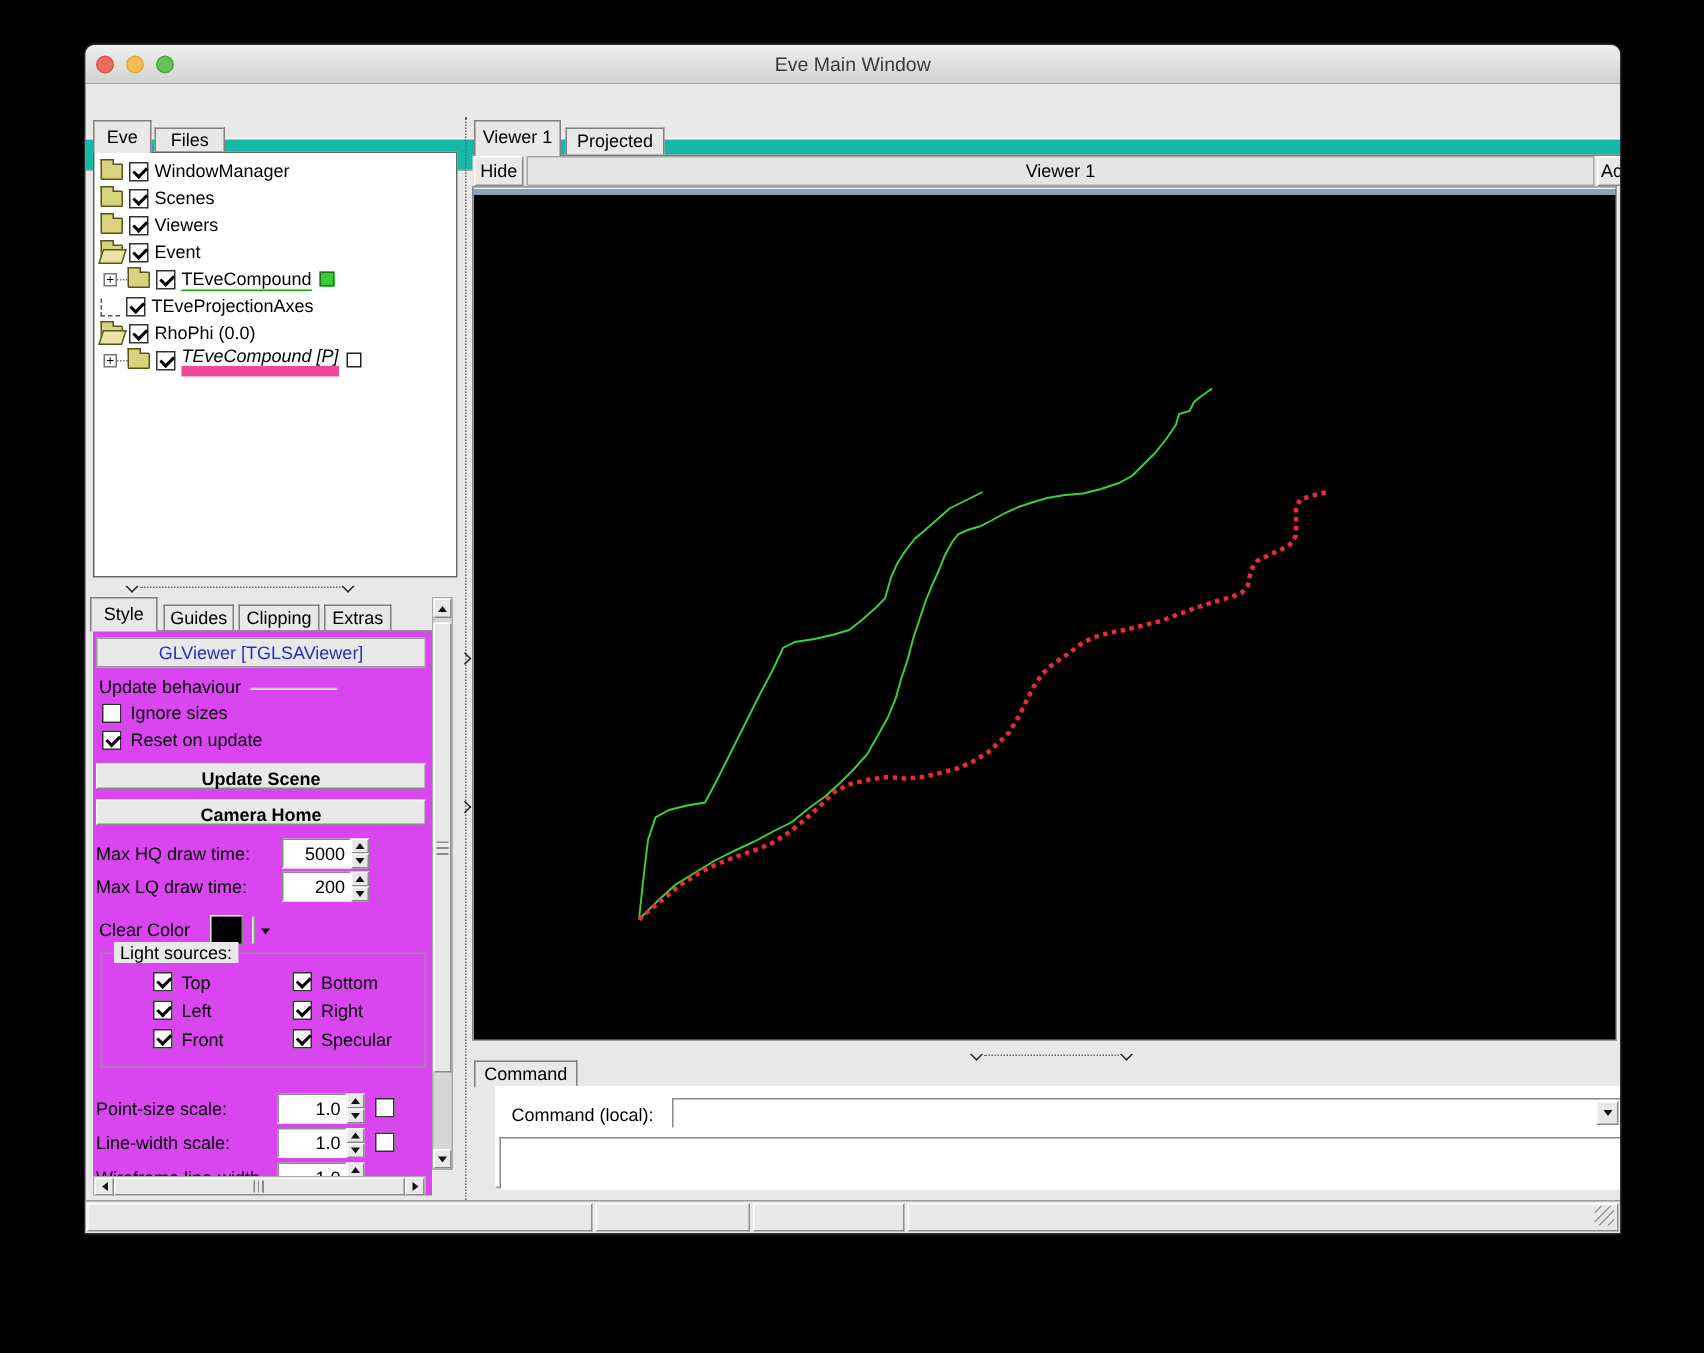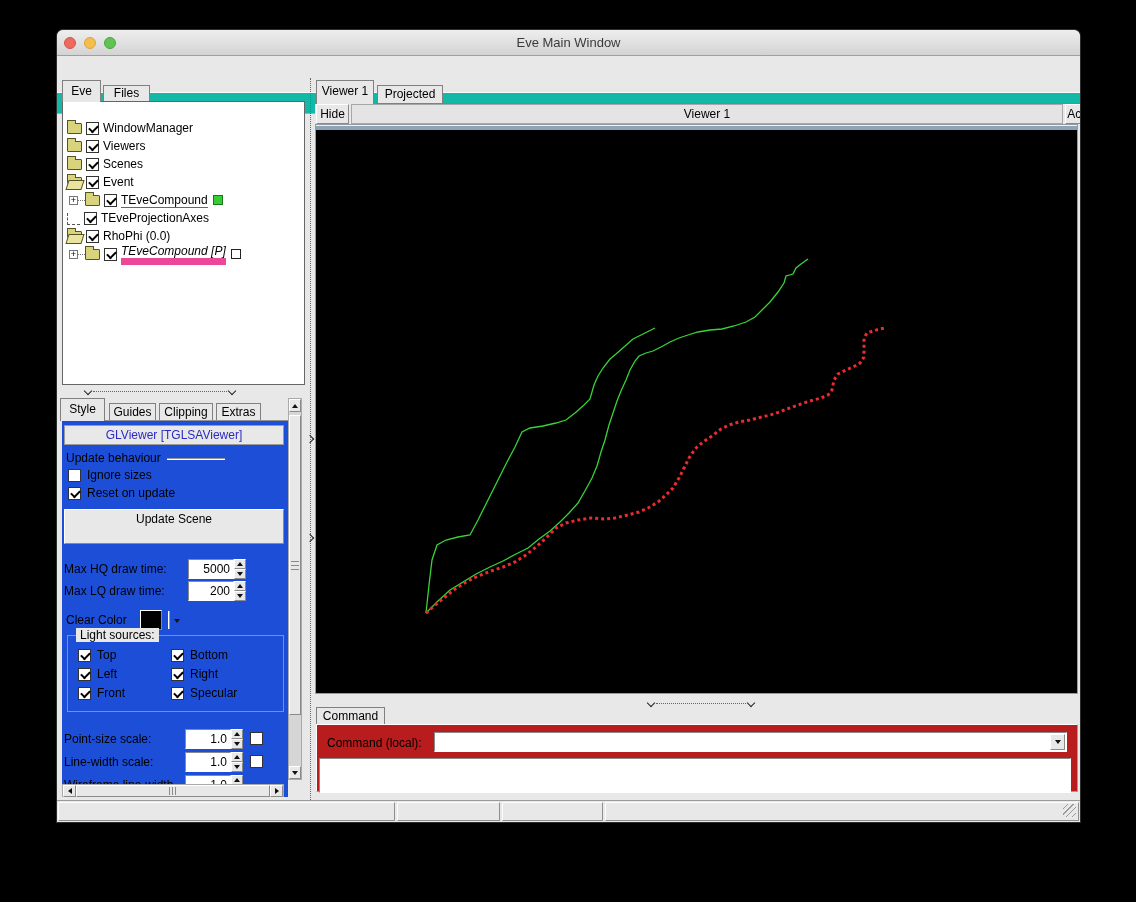--- a/index.html
+++ b/index.html
@@ -33,21 +33,21 @@
   .spinbox { position:absolute; width:46px; height:20px; font-size:12px; text-align:right; padding:2px 3px 0 0; color:#000; }
   .spincol { position:absolute; width:12px; height:20px; display:flex; flex-direction:column; }
   .spinbtn { flex:1; display:flex; align-items:center; justify-content:center; background:#e8e8e8; border:1px solid; border-color:#ffffff #8a8a8a #8a8a8a #ffffff; }
   .chev-d { width:6px; height:6px; border-right:1px solid #222; border-bottom:1px solid #222; transform:rotate(45deg); flex:none; }
   .chev-r { width:6px; height:6px; border-top:1px solid #222; border-right:1px solid #222; transform:rotate(45deg); flex:none; }
   .dotline-h { flex:1; border-top:1px dotted #666; height:0; margin:0 2px; }
 
   
   .tab-eve   { left:5px;  top:50px; width:39px; height:22px; line-height:20px; z-index:2; }
   .tab-files { left:46px; top:55px; width:47px; height:16px; line-height:15px;text-align:center; }
-  .tree-box { position:absolute; left:5px; top:71px; width:243px; height:284px; background:#fff; border:1px solid #666; padding-top:17px; overflow:hidden; }
+  .tree-box { position:absolute; left:5px; top:71px; width:243px; height:284px; background:#fff; border:1px solid #666; padding-top:3px; overflow:hidden; }
   .tree-row { display:flex; align-items:center; height:18px; padding-left:4px; font-size:12px; color:#000; white-space:nowrap; }
   .tree-row .gap { width:4px; flex:none; }
   .folder { position:relative; width:15px; height:11px; background:#d9d37d; border:1px solid #55531f; border-radius:1px; flex:none; margin-top:1px; }
   .folder::before { content:""; position:absolute; left:-1px; top:-4px; width:7px; height:3px; background:#d9d37d; border:1px solid #55531f; border-bottom:none; }
   .folder.open::after { content:""; position:absolute; left:-1px; top:2px; width:14px; height:8px; background:#eae4a0; border:1px solid #55531f; transform:skewX(-18deg); }
   .expander { position:relative; width:9px; height:9px; background:#fff; border:1px solid #777; flex:none; font-size:9px; line-height:7px; text-align:center; color:#000; }
   .exp-dots { width:7px; border-top:1px dotted #777; height:0; flex:none; }
   .axes-icon { width:13px; height:12px; border-left:1px dashed #555; border-bottom:1px dashed #555; flex:none; margin-top:2px; }
   .lbl-u-green { border-bottom:1px solid #00b000; }
   .lbl-u-light { border-bottom:7px solid #ec4899;font-style:italic; }
@@ -61,34 +61,34 @@
   .vsplit .vdots { position:absolute; left:4px; top:0; height:100%; border-left:1px dotted #666; }
   .vsplit .c1 { position:absolute; left:1px; top:358px; }
   .vsplit .c2 { position:absolute; left:1px; top:457px; }
   .hsplit-bot { position:absolute; left:591px; top:668px; width:106px; height:10px; display:flex; align-items:center; }
 
   
   .tab-style    { left:3px;   top:368px; width:45px; height:23px; line-height:21px; z-index:2; }
   .tab-guides   { left:52px;  top:373px; width:47px; height:17px; line-height:16px; }
   .tab-clipping { left:102px; top:373px; width:54px; height:17px; line-height:16px; }
   .tab-extras   { left:159px; top:373px; width:45px; height:17px; line-height:16px; }
-  .style-content { position:absolute; left:5px; top:390px; width:226px; height:377px; border-top:1px solid #909090; overflow:hidden; background:#1d4ed8; }
+  .style-content { position:absolute; left:5px; top:390px; width:226px; height:377px; border-top:1px solid #909090; overflow:hidden; background:#d946ef; }
   .glviewer-btn { position:absolute; left:2px; top:4px; width:220px; height:20px; line-height:18px; border:1px solid #9a9a9a; background:#e8e8e8; color:#2a2ac4; font-size:12px; text-align:center; }
   .group-row { position:absolute; left:4px; top:30px; width:200px; display:flex; align-items:center; font-size:12px; color:#000; }
   .group-row .line { width:58px; border-top:1px solid #999; border-bottom:1px solid #fff; height:0; margin-left:6px; margin-top:2px; }
   .cbrow { position:absolute; display:flex; align-items:center; font-size:12px; color:#000; }
   .cbrow .cb { margin-right:6px; }
-  .btn-wide { position:absolute; left:2px; width:220px; height:35px; line-height:18px; }
+  .btn-wide { position:absolute; left:2px; width:220px; height:17px; line-height:18px;font-weight:bold; }
   .fld-label { position:absolute; font-size:12px; color:#000; }
   .clear-swatch { position:absolute; left:78px; top:189px; width:22px; height:20px; background:#000; border:1px solid; border-color:#ffffff #8a8a8a #8a8a8a #ffffff; }
   .cc-sep { position:absolute; left:106px; top:190px; height:18px; border-left:1px solid #fff; border-right:1px solid #999; }
   .cc-arrow { position:absolute; left:112px; top:198px; }
   .light-group { position:absolute; left:5px; top:214px; width:217px; height:77px; border:1px solid #909090; }
   .light-title { position:absolute; left:8px; top:-8px; background:#e8e8e8; padding:0 4px; font-size:12px; color:#000; }
-  .light-row { position:absolute; display:flex; align-items:center; font-size:12px; color:#000; }
+  .light-row { position:absolute; display:flex; font-size:12px; color:#000;margin-left:24px; }
   .light-row .cb { margin-right:6px; }
   .hscroll { position:absolute; left:0; top:363px; width:222px; height:14px; background:#d6d6d6; border:1px solid #aaa; display:flex; }
   .hs-btn { width:13px; height:100%; background:#e8e8e8; border:1px solid; border-color:#ffffff #8a8a8a #8a8a8a #ffffff; display:flex; align-items:center; justify-content:center; flex:none; }
   .hs-thumb { flex:1; background:#e8e8e8; border:1px solid; border-color:#ffffff #8a8a8a #8a8a8a #ffffff; display:flex; align-items:center; justify-content:center; }
   .grip-v { width:9px; height:8px; background:repeating-linear-gradient(90deg,#8a8a8a 0 1px,transparent 1px 3px); }
   .vscroll { position:absolute; left:231px; top:368px; width:14px; height:382px; background:#d6d6d6; border:1px solid #aaa; }
   .vs-btn { position:absolute; left:0; width:12px; height:13px; background:#e8e8e8; border:1px solid; border-color:#ffffff #8a8a8a #8a8a8a #ffffff; display:flex; align-items:center; justify-content:center; }
   .vs-thumb { position:absolute; left:0; top:16px; width:12px; height:300px; background:#e8e8e8; border:1px solid; border-color:#ffffff #8a8a8a #8a8a8a #ffffff; display:flex; align-items:center; justify-content:center; }
   .grip-h { width:8px; height:9px; background:repeating-linear-gradient(#8a8a8a 0 1px,transparent 1px 4px); }
 
@@ -98,21 +98,21 @@
   .viewer-header { position:absolute; left:258px; top:73px; width:765px; height:21px; background:#e8e8e8; border-top:1px solid #808080; }
   .hide-btn { position:absolute; left:1px; top:0; width:33px; height:20px; line-height:18px; }
   .vh-title { position:absolute; left:36px; top:0; width:712px; height:20px; line-height:18px; background:#e4e4e4; border:1px solid #a8a8a8; font-size:12px; text-align:center; color:#000; }
   .actions-btn { position:absolute; left:750px; top:0; width:44px; height:20px; line-height:18px; }
   .gl-frame { position:absolute; left:258px; top:94px; width:763px; height:570px; background:#000; border:1px solid #9a9a9a; }
   .gl-strip { position:absolute; left:0; top:0; width:100%; height:5px; background:#8ba4ba; border-top:1px solid #eef2f6; }
   .gl-frame svg { position:absolute; left:0; top:5px; }
 
   
   .tab-command { left:259px; top:677px; width:69px; height:18px; line-height:16px; }
-  .cmd-frame { position:absolute; left:259px; top:694px; width:762px; height:68px; background:#b91c1c; border:1px solid; border-color:#fdfdfd #9a9a9a #9a9a9a #fdfdfd; }
+  .cmd-frame { position:absolute; left:273px; top:694px; width:762px; height:68px; background:#ffffff; border:1px solid; border-color:#fdfdfd #9a9a9a #9a9a9a #fdfdfd; }
   .cmd-label { position:absolute; left:10px; top:11px; font-size:12px; color:#000; }
   .cmd-combo { position:absolute; left:117px; top:7px; width:633px; height:20px; }
   .cmd-combo input { position:absolute; left:0; top:0; width:100%; height:100%; border:1px solid; border-color:#8a8a8a #ffffff #ffffff #8a8a8a; background:#fff; font-size:12px; padding:0 18px 0 4px; outline:none; font-family:inherit; }
   .combo-arrow { position:absolute; right:2px; top:2px; width:15px; height:16px; background:#e8e8e8; border:1px solid; border-color:#ffffff #8a8a8a #8a8a8a #ffffff; display:flex; align-items:center; justify-content:center; }
   .cmd-output { position:absolute; left:2px; top:33px; width:752px; height:35px; }
 
   
   .statusbar { position:absolute; left:0; top:770px; width:1023px; height:22px; background:#e8e8e8; border-top:1px solid #9a9a9a; }
   .status-seg { position:absolute; top:1px; height:19px; background:#e8e8e8; border:1px solid; border-color:#fdfdfd #8f8f8f #8f8f8f #fdfdfd; }
   .resize-grip { position:absolute; right:2px; bottom:3px; width:13px; height:13px; background:repeating-linear-gradient(135deg,transparent 0 3px,#9a9a9a 3px 4px); }
@@ -144,28 +144,28 @@
         <span class="gap"></span>
       <span class="cb on"></span>
         <span class="gap"></span>
       <span>WindowManager</span>
     </div>
     <div class="tree-row">
       <span class="folder"></span>
         <span class="gap"></span>
       <span class="cb on"></span>
         <span class="gap"></span>
+      <span>Scenes</span>
+    </div>
+    <div class="tree-row">
+      <span class="folder"></span>
+        <span class="gap"></span>
+      <span class="cb on"></span>
+        <span class="gap"></span>
       <span>Viewers</span>
-    </div>
-    <div class="tree-row">
-      <span class="folder"></span>
-        <span class="gap"></span>
-      <span class="cb on"></span>
-        <span class="gap"></span>
-      <span>Scenes</span>
     </div>
     <div class="tree-row">
       <span class="folder open"></span>
         <span class="gap"></span>
       <span class="cb on"></span>
         <span class="gap"></span>
       <span>Event</span>
     </div>
     <div class="tree-row" style="padding-left:6px;">
       <span class="expander">+</span>
@@ -228,20 +228,21 @@
     </div>
     <div class="cbrow" style="left:6px; top:47px;">
       <span class="cb"></span>
       <span>Ignore sizes</span>
     </div>
     <div class="cbrow" style="left:6px; top:65px;">
       <span class="cb on"></span>
       <span>Reset on update</span>
     </div>
     <div class="btn btn-wide" style="top:88px;">Update Scene</div>
+    <div class="btn btn-wide" style="top:112px;">Camera Home</div>
 
     <div class="fld-label" style="left:2px; top:141px;">Max HQ draw time:</div>
     <div class="spinbox sunken" style="left:126px; top:138px;">5000</div>
     <div class="spincol" style="left:172px; top:138px;">
       <span class="spinbtn">
           <span class="tri-up"></span>
         </span>
       <span class="spinbtn">
           <span class="tri-down"></span>
         </span>

